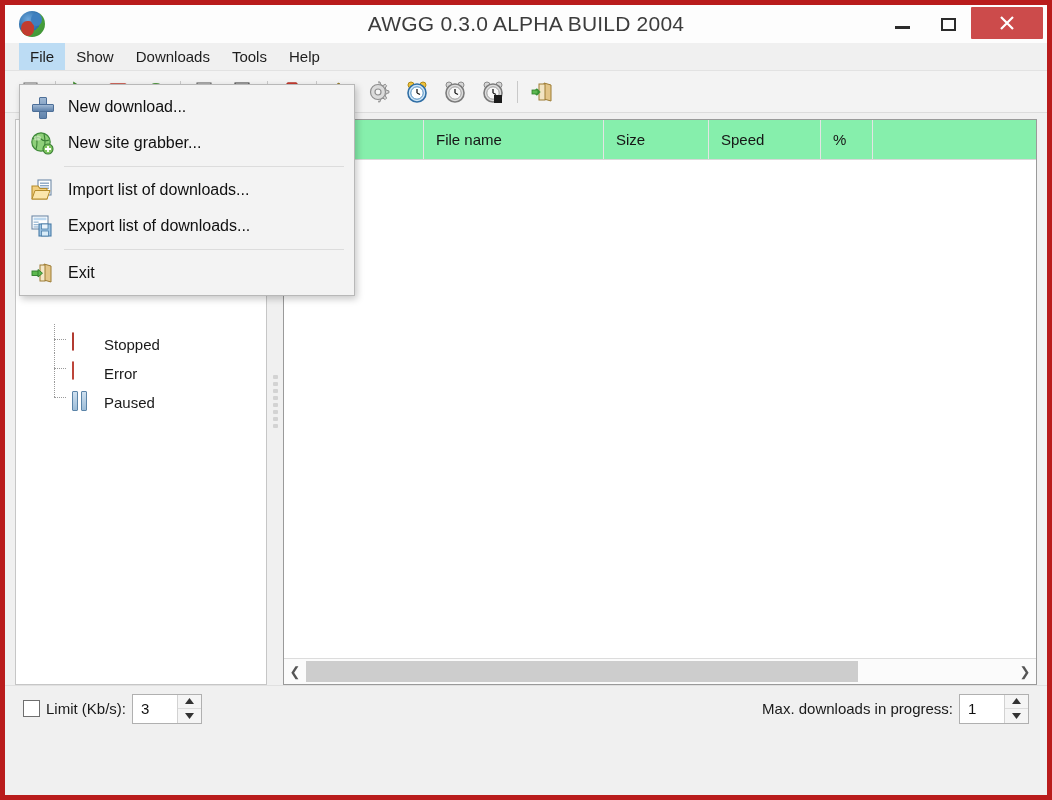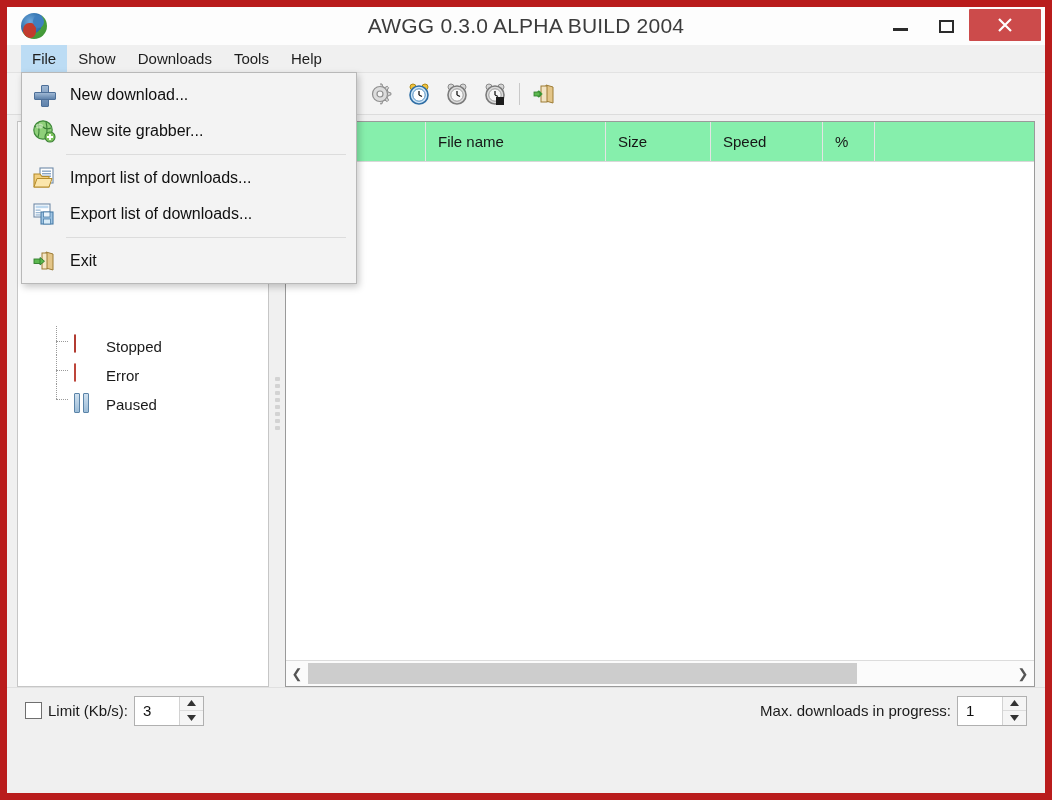--- a/index.html
+++ b/index.html
@@ -10,21 +10,21 @@
     overflow: hidden;
     background: #ffffff;
     font-family: "Liberation Sans", sans-serif;
   }
 
   .window {
     position: relative;
     width: 1052px;
     height: 800px;
     background: #f0f0f0;
-    border: 7px solid #b91c1c;
+    border: 5px solid #b91c1c;
     overflow: hidden;
   }
 
   
   .titlebar {
     position: relative;
     height: 38px;
     background: #fdfdfd;
     display: flex;
     align-items: center;
@@ -282,21 +282,21 @@
     background: #f5f5f5;
     cursor: default;
   }
   .spin .sbtns span:first-child { border-bottom: 1px solid #dcdcdc; }
   .spacer { flex: 1; }
 
   
   .dropdown {
     position: absolute;
     left: 14px;
-    top: 65px;
+    top: 79px;
     width: 336px;
     background: #f3f3f3;
     border: 1px solid #b8b8b8;
     box-shadow: 2px 3px 7px rgba(0,0,0,0.22);
     z-index: 50;
     padding: 4px 0 4px 0;
   }
   .dropdown .strip {
     position: absolute;
     left: 0; top: 0; bottom: 0;

